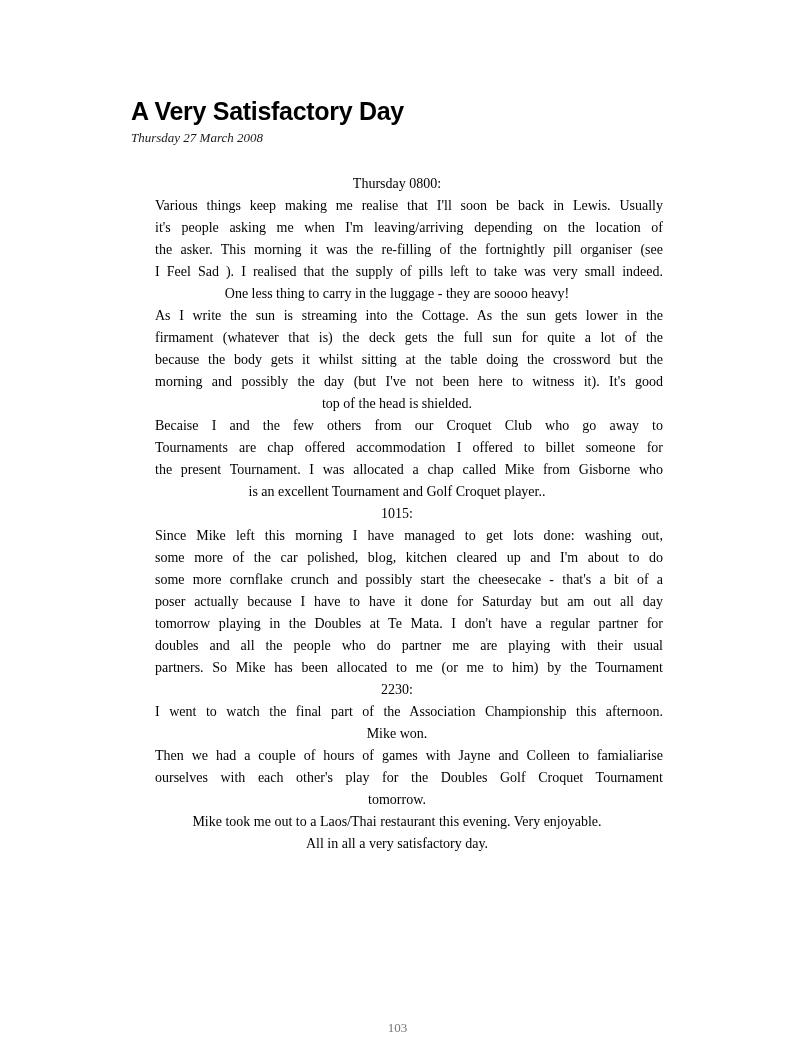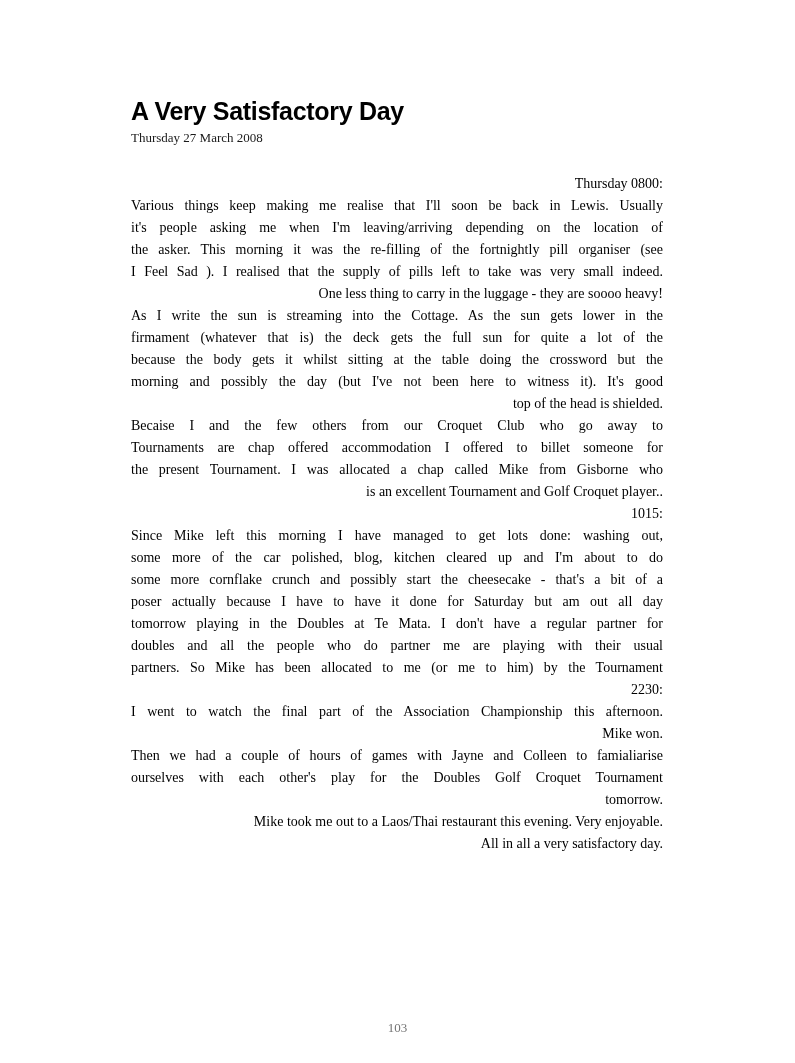--- a/index.html
+++ b/index.html
@@ -26,38 +26,40 @@
     margin: 0;
     font-family: "Liberation Sans", sans-serif;
     font-weight: bold;
     font-size: 25px;
     line-height: 27px;
     letter-spacing: -0.3px;
     color: #000000;
   }
   .date {
     margin-top: 5px;
+    font-style: italic;
     font-size: 13px;
     line-height: 15px;
     color: #1a1a1a;
   }
   .body-text {
     margin-top: 28px;
   }
   .line {
     font-size: 14px;
     line-height: 22px;
     height: 22px;
     overflow: hidden;
-    text-align: right;
+    text-align: center;
     white-space: normal;
   }
   .line.just {
     text-align: justify;
     text-align-last: justify;
+    margin-left: 24px;
   }
   .page-number {
     position: absolute;
     left: 0;
     right: 0;
     bottom: 27px;
     text-align: center;
     font-size: 13px;
     color: #737373;
   }

